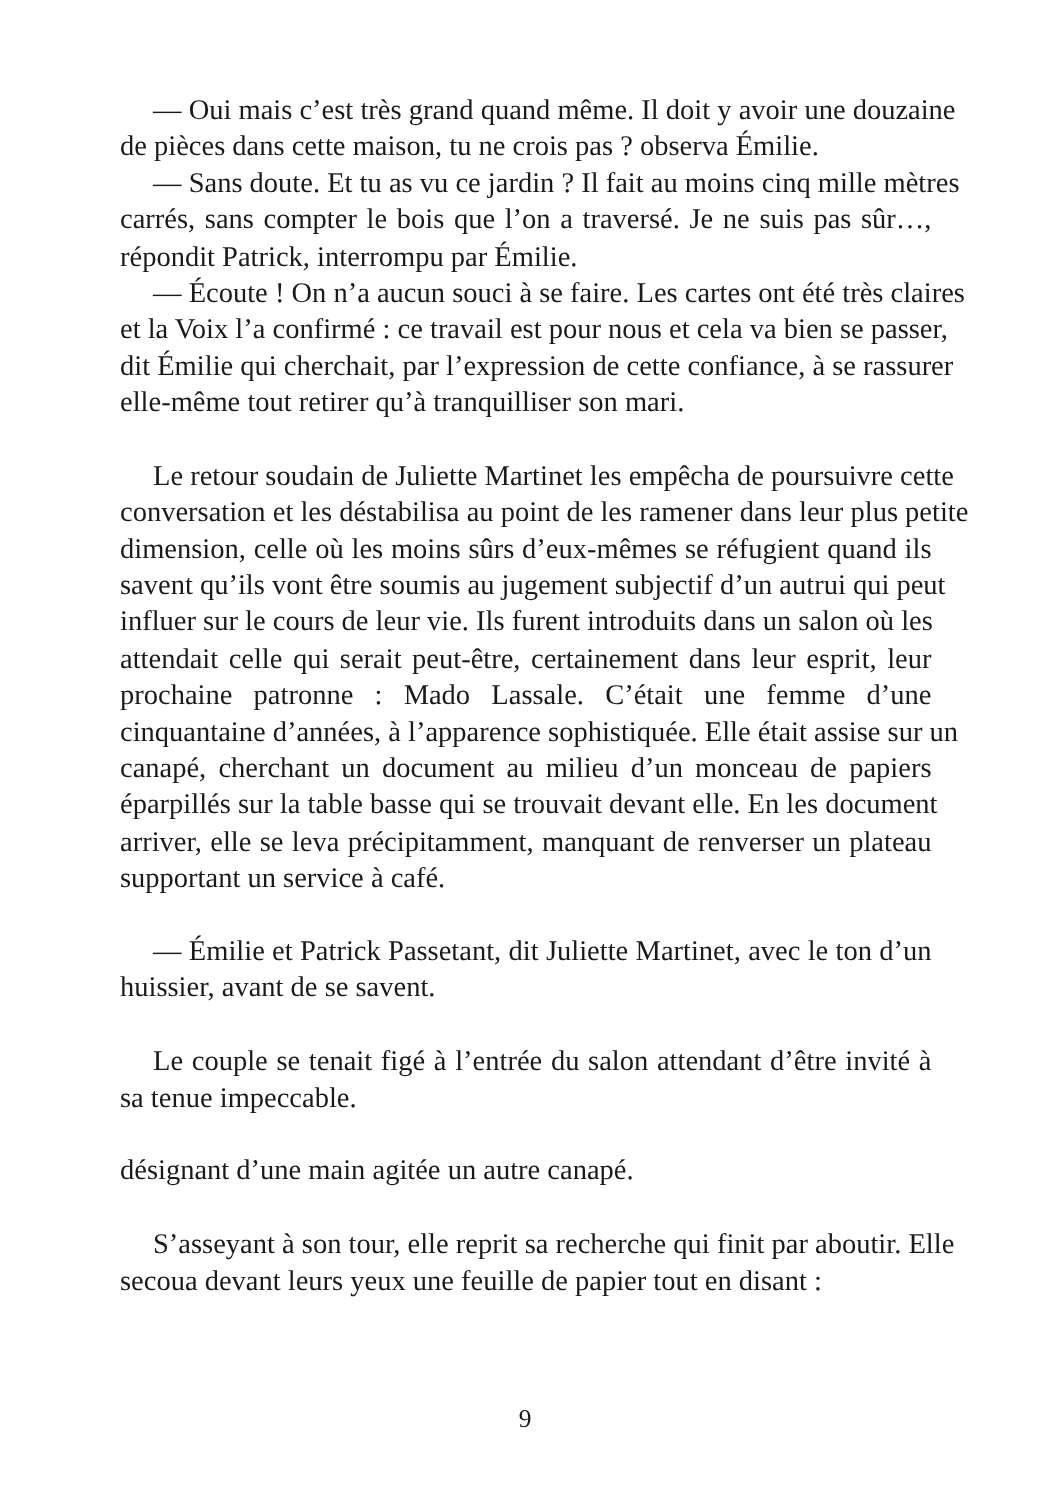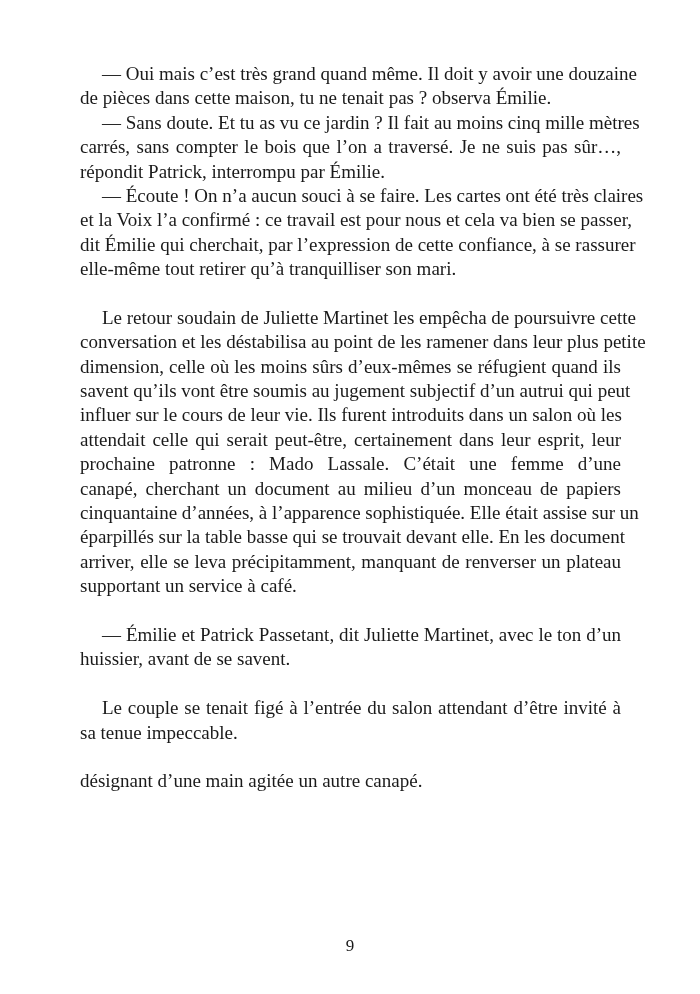--- a/index.html
+++ b/index.html
@@ -48,21 +48,21 @@
       font-size: 17px;
       line-height: 22px;
     }
   </style>
 </head>
 <body>
 
 <div class="page" id="page-body">
     <div class="paragraph">
       <span class="line justify indent">— Oui mais c’est très grand quand même. Il doit y avoir une douzaine</span>
-      <span class="line">de pièces dans cette maison, tu ne tenait pas ? observa Émilie.</span>
+      <span class="line">de pièces dans cette maison, tu ne crois pas ? observa Émilie.</span>
     </div>
     <div class="paragraph">
       <span class="line justify indent">— Sans doute. Et tu as vu ce jardin ? Il fait au moins cinq mille mètres</span>
       <span class="line justify">carrés, sans compter le bois que l’on a traversé. Je ne suis pas sûr…,</span>
       <span class="line">répondit Patrick, interrompu par Émilie.</span>
     </div>
     <div class="paragraph">
       <span class="line justify indent">— Écoute ! On n’a aucun souci à se faire. Les cartes ont été très claires</span>
       <span class="line justify">et la Voix l’a confirmé : ce travail est pour nous et cela va bien se passer,</span>
       <span class="line justify">dit Émilie qui cherchait, par l’expression de cette confiance, à se rassurer</span>
@@ -70,35 +70,39 @@
     </div>
     <div class="blank"></div>
     <div class="paragraph">
       <span class="line justify indent">Le retour soudain de Juliette Martinet les empêcha de poursuivre cette</span>
       <span class="line justify">conversation et les déstabilisa au point de les ramener dans leur plus petite</span>
       <span class="line justify">dimension, celle où les moins sûrs d’eux-mêmes se réfugient quand ils</span>
       <span class="line justify">savent qu’ils vont être soumis au jugement subjectif d’un autrui qui peut</span>
       <span class="line justify">influer sur le cours de leur vie. Ils furent introduits dans un salon où les</span>
       <span class="line justify">attendait celle qui serait peut-être, certainement dans leur esprit, leur</span>
       <span class="line justify">prochaine patronne : Mado Lassale. C’était une femme d’une</span>
+      <span class="line justify">cinquantaine d’années, à l’apparence sophistiquée. Elle était assise sur un</span>
       <span class="line justify">canapé, cherchant un document au milieu d’un monceau de papiers</span>
-      <span class="line justify">cinquantaine d’années, à l’apparence sophistiquée. Elle était assise sur un</span>
       <span class="line justify">éparpillés sur la table basse qui se trouvait devant elle. En les document</span>
       <span class="line justify">arriver, elle se leva précipitamment, manquant de renverser un plateau</span>
       <span class="line">supportant un service à café.</span>
     </div>
     <div class="blank"></div>
     <div class="paragraph">
       <span class="line justify indent">— Émilie et Patrick Passetant, dit Juliette Martinet, avec le ton d’un</span>
       <span class="line">huissier, avant de se savent.</span>
     </div>
     <div class="blank"></div>
     <div class="paragraph">
       <span class="line justify indent">Le couple se tenait figé à l’entrée du salon attendant d’être invité à</span>
       <span class="line">sa tenue impeccable.</span>
     </div>
     <div class="blank"></div>
     <div class="paragraph">
       <span class="line">désignant d’une main agitée un autre canapé.</span>
     </div>
     <div class="blank"></div>
+    <div class="paragraph">
+      <span class="line justify indent">S’asseyant à son tour, elle reprit sa recherche qui finit par aboutir. Elle</span>
+      <span class="line">secoua devant leurs yeux une feuille de papier tout en disant :</span>
+    </div>
   </div>
 <div class="page-number">9</div>
 
 </body></html>

